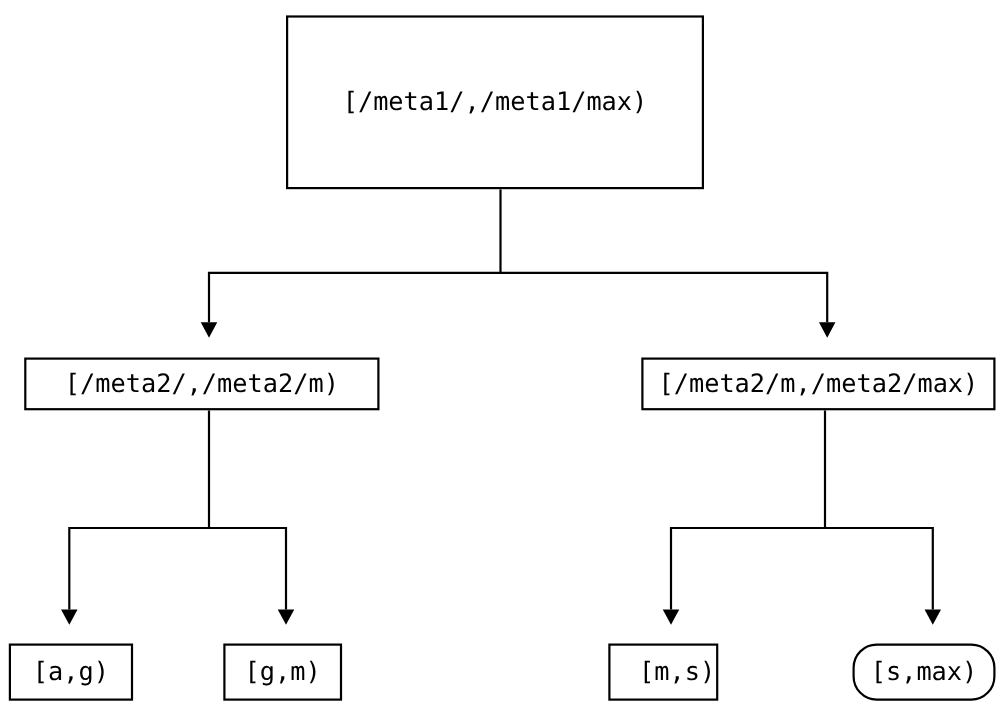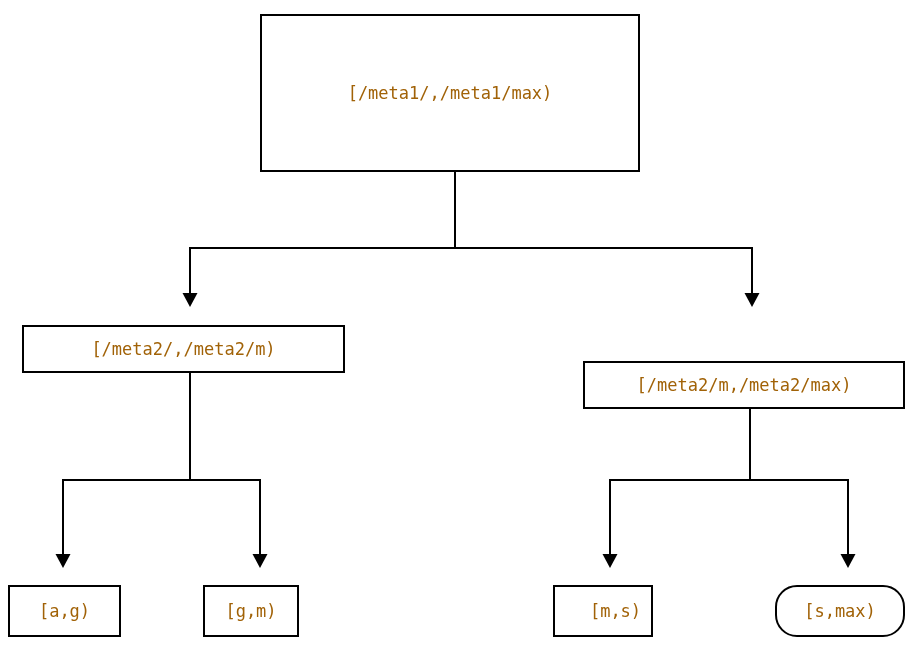--- a/index.html
+++ b/index.html
@@ -16,33 +16,33 @@
   }
   .edges {
     position: absolute;
     left: 0; top: 0;
     width: 912px; height: 652px;
   }
   .node {
     position: absolute;
     border: 2px solid #000000;
     background: #ffffff;
-    color: #a16207;
+    color: #000000;
     display: flex;
     align-items: center;
     justify-content: center;
-    font-size: 17px;
+    font-size: 23px;
     line-height: 1;
     white-space: nowrap;
   }
   #n-root  { left: 260px; top: 14px;  width: 380px; height: 158px; }
   #n-left  { left: 22px;  top: 325px; width: 323px; height: 48px; }
-  #n-right { left: 583px; top: 325px; width: 322px; height: 48px; margin-top: 36px; }
+  #n-right { left: 583px; top: 325px; width: 322px; height: 48px; }
   #n-ag    { left: 8px;   top: 585px; width: 113px; height: 52px; }
-  #n-gm    { left: 203px; top: 585px; width: 96px; height: 52px; }
+  #n-gm    { left: 203px; top: 585px; width: 108px; height: 52px; }
   #n-ms    { left: 553px; top: 585px; width: 100px; height: 52px; padding-left: 25px; }
   #n-smax  { left: 775px; top: 585px; width: 130px; height: 52px; border-radius: 22px; }
 </style>
 </head>
 <body>
 
 <div class="canvas">
 
   <svg class="edges" viewBox="0 0 912 652" xmlns="http://www.w3.org/2000/svg">
     <g stroke="#000000" stroke-width="2" fill="none">

